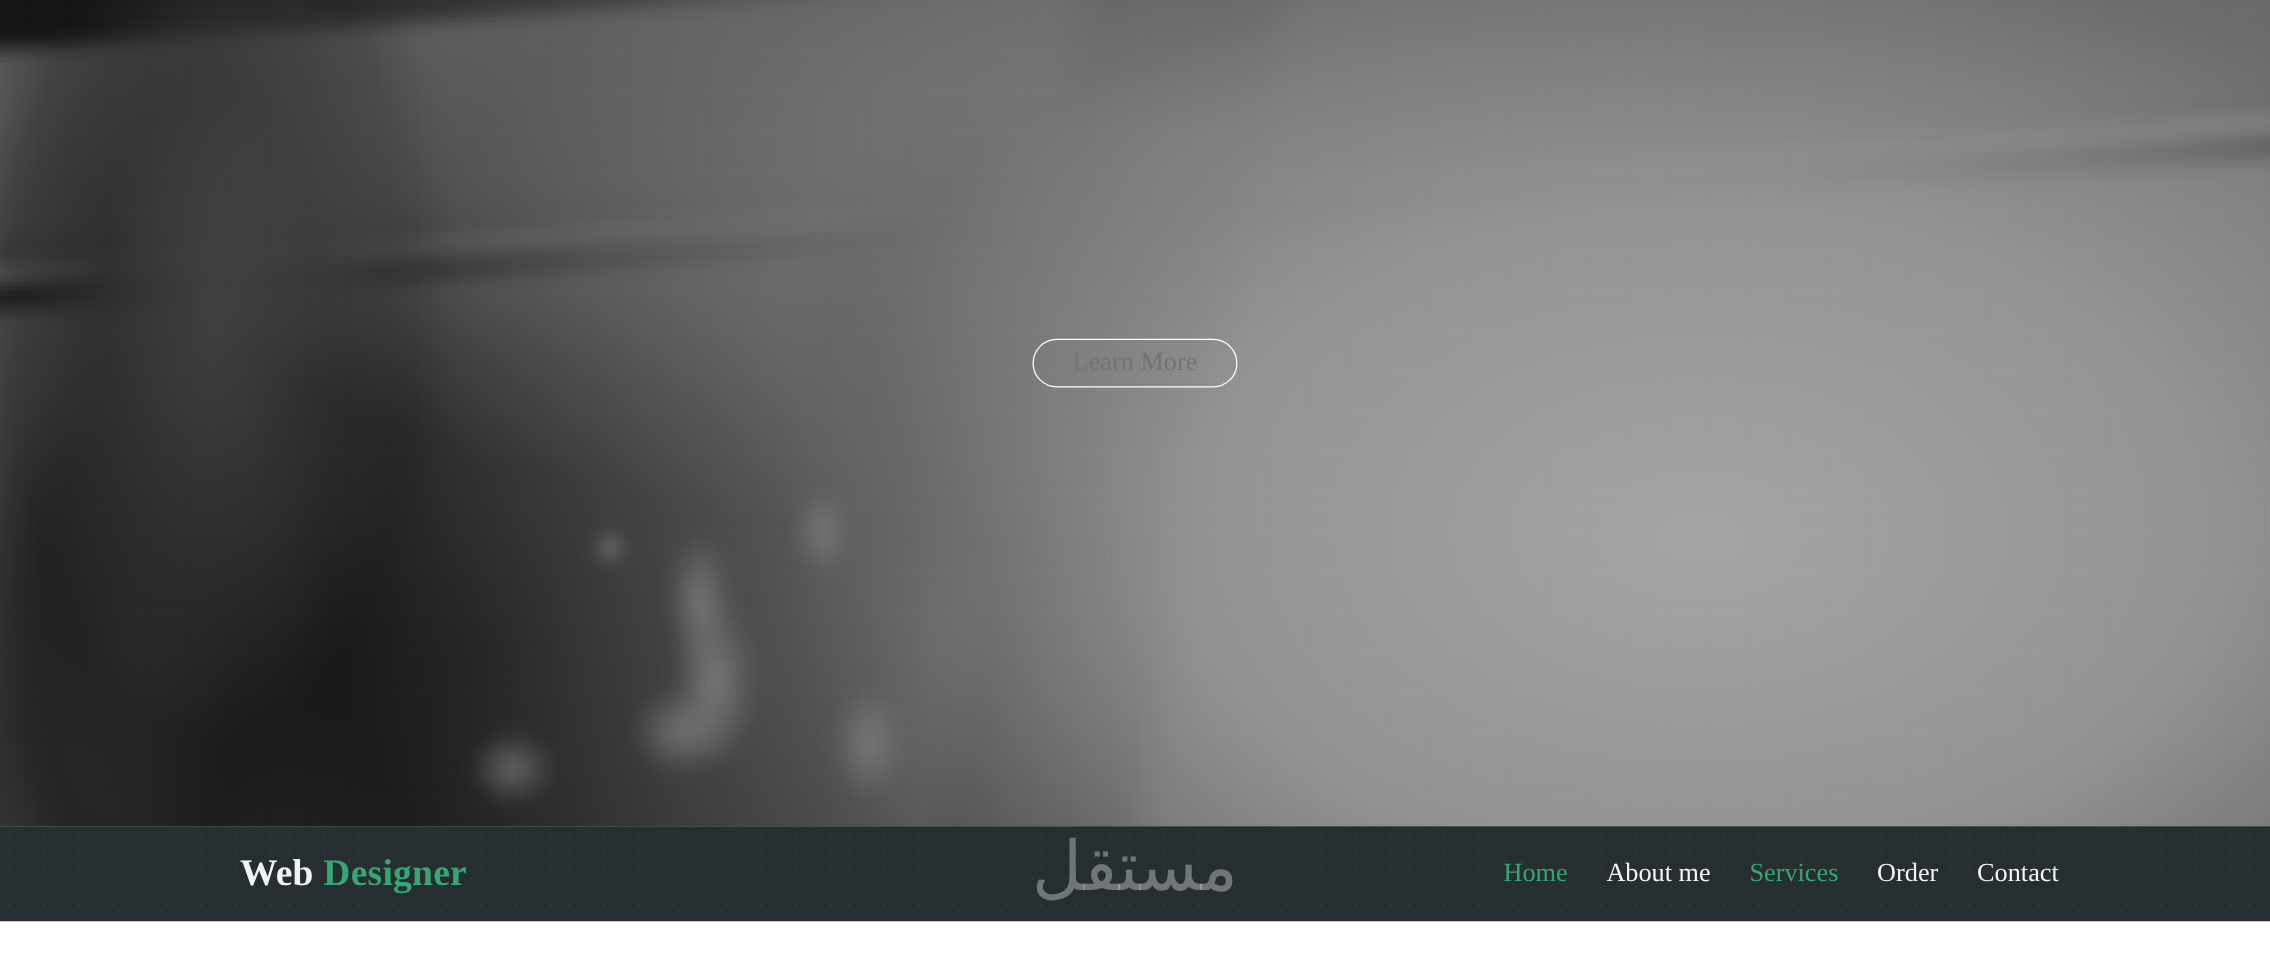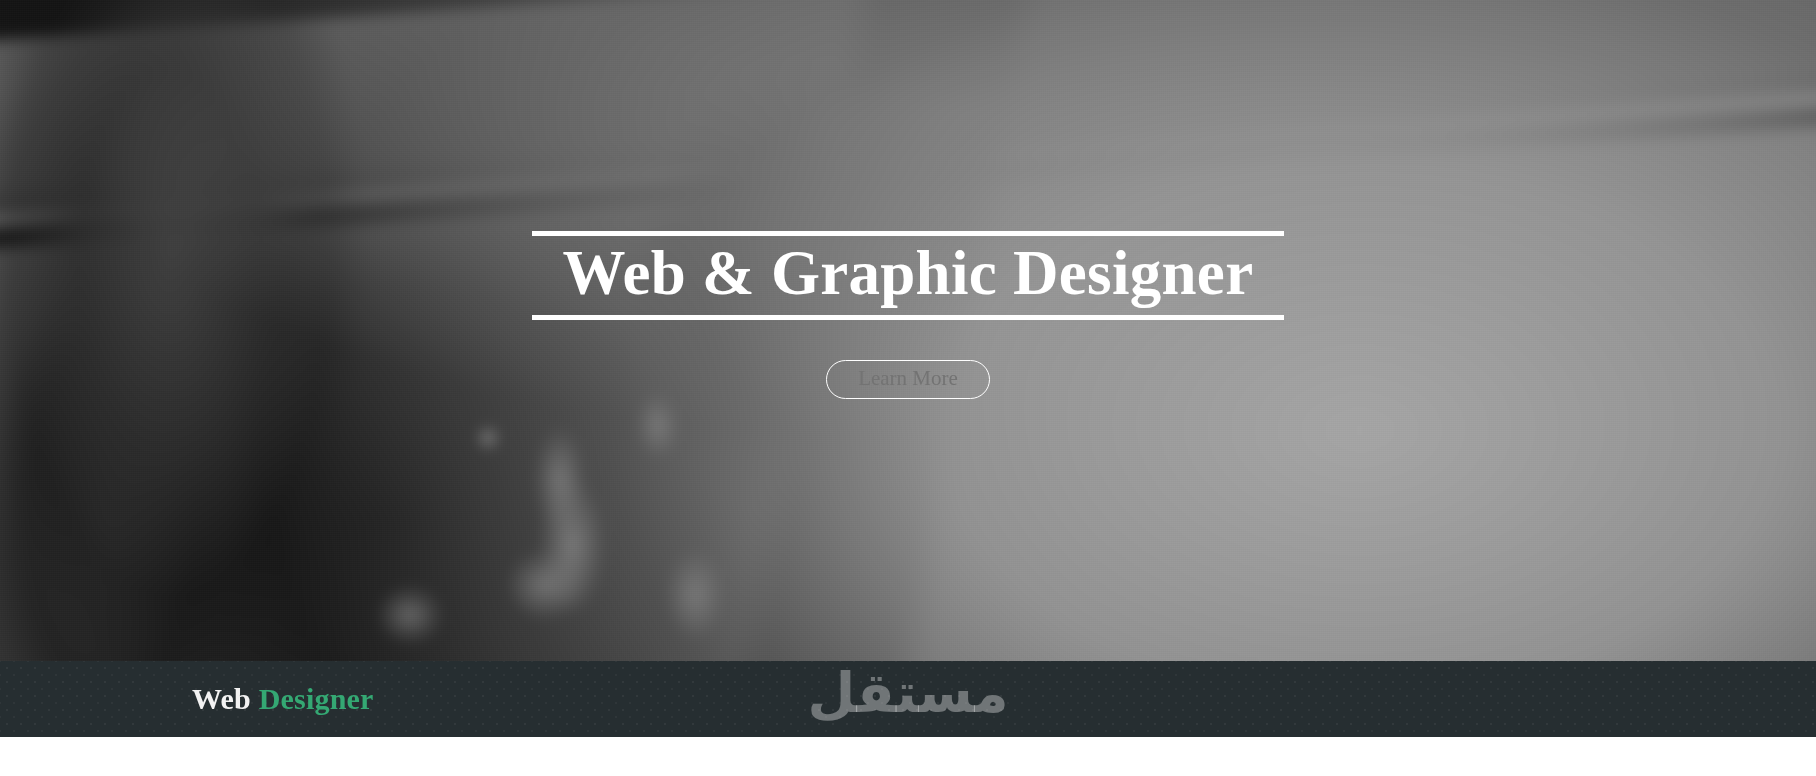--- a/index.html
+++ b/index.html
@@ -188,21 +188,21 @@
     flex-direction:column;
     align-items:center;
     z-index:9;
     pointer-events:none;
     user-select:none;
   }
   .wm-arabic {
     font-family:"DejaVu Sans", sans-serif;
     font-size:55px;
     line-height:1;
-    font-weight:700;
+    font-weight:400;
     color:rgba(255,255,255,.34);
     direction:rtl;
     letter-spacing:-1px;
   }
   .wm-latin {
     margin-top:5px;
     font-family:"DejaVu Sans", sans-serif;
     font-size:33px;
     line-height:1;
     font-weight:700;
@@ -223,35 +223,49 @@
 
 <div id="page">
 
   <section class="hero">
 
     <div class="hero-photo"></div>
     <div class="hero-grain"></div>
 
     <div class="hero-content">
 
-      <div class="hero-title-wrap">
-        <h1 class="hero-title">Web &amp; Graphic Designer</h1>
-      </div>
 
       <button class="hero-cta">Learn More</button>
 
     </div>
   </section>
 
   <nav class="navbar">
 
     <div class="brand">
       <span class="brand-web">Web</span><span>&nbsp;</span><span class="brand-main">Designer</span>
     </div>
 
+    <ul class="nav-links">
+      <li>
+        <a class="nav-link is-accent" href="#">Home</a>
+      </li>
+      <li>
+        <a class="nav-link" href="#">About me</a>
+      </li>
+      <li>
+        <a class="nav-link is-accent" href="#">Services</a>
+      </li>
+      <li>
+        <a class="nav-link" href="#">Order</a>
+      </li>
+      <li>
+        <a class="nav-link" href="#">Contact</a>
+      </li>
+    </ul>
   </nav>
 
   <div class="watermark">
     <div class="wm-arabic">مستقل</div>
   </div>
 
   <div class="page-body"></div>
 
 </div>
 

